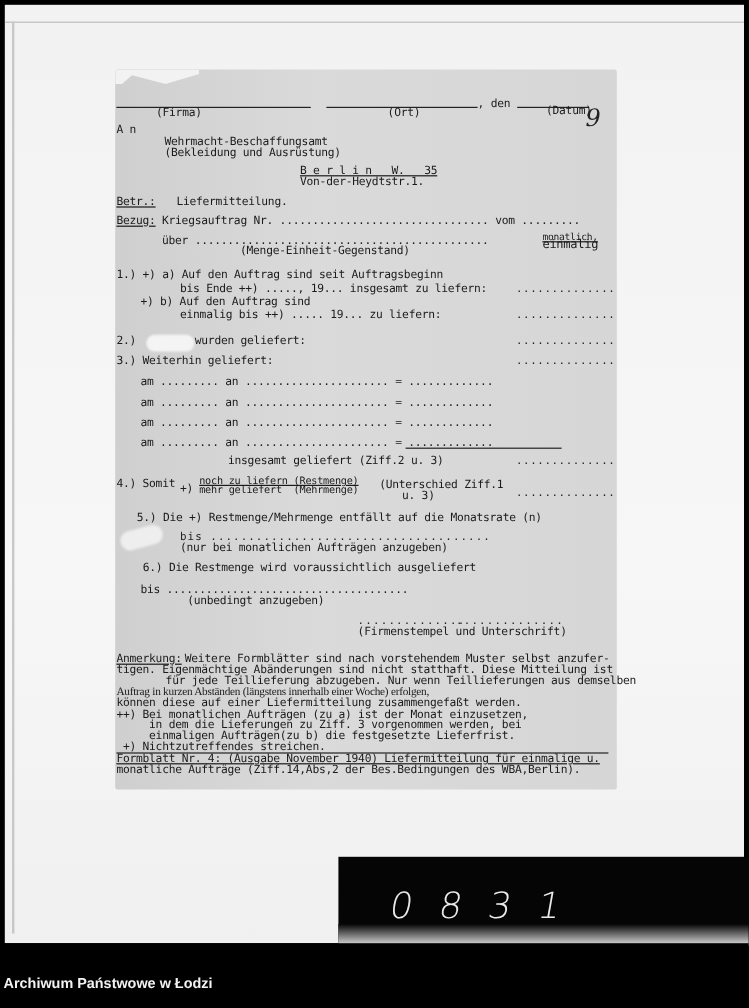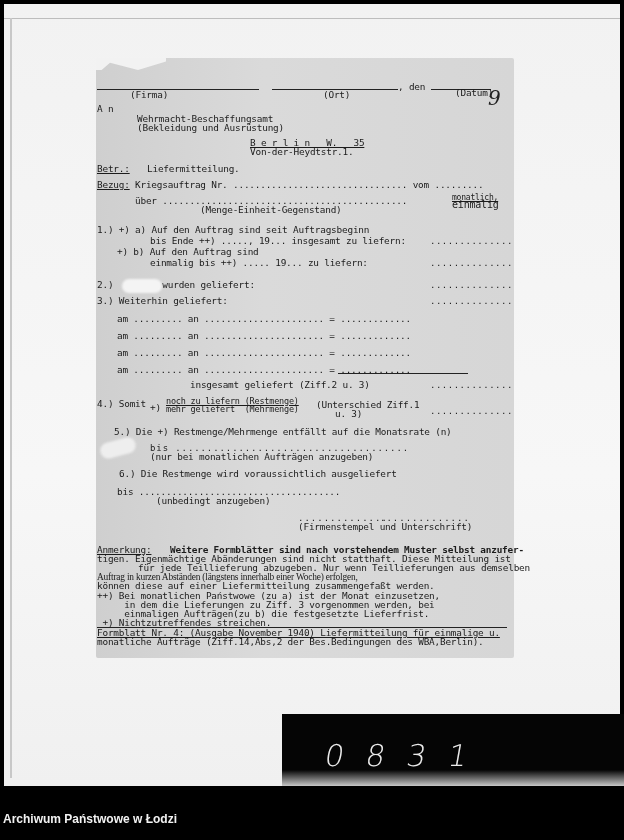--- a/index.html
+++ b/index.html
@@ -92,26 +92,26 @@
 
 <div class="t" style="left:99px;top:469px;margin-left:20px;">6.) Die Restmenge wird voraussichtlich ausgeliefert</div>
 <div class="t" style="left:117px;top:487px;">bis .....................................</div>
 <div class="t" style="left:156px;top:496px;">(unbedingt anzugeben)</div>
 
 <div class="dots" style="left:298px;top:513px;letter-spacing:1px;">..............</div>
 <div class="dots" style="left:380px;top:513px;letter-spacing:1px;">..............</div>
 <div class="t" style="left:298px;top:522px;">(Firmenstempel und Unterschrift)</div>
 
 <div class="t u" style="left:97px;top:545px;">Anmerkung:</div>
-<div class="t" style="left:170px;top:545px;font-weight:bold;">Weitere Formblätter sind nach vorstehendem Muster selbst anzufer-</div>
+<div class="t" style="left:154px;top:545px;">Weitere Formblätter sind nach vorstehendem Muster selbst anzufer-</div>
 <div class="t" style="left:97px;top:554px;">tigen. Eigenmächtige Abänderungen sind nicht statthaft. Diese Mitteilung ist</div>
 <div class="t" style="left:97px;top:563px;margin-left:41px;">für jede Teillieferung abzugeben. Nur wenn Teillieferungen aus demselben</div>
 <div class="t" style="left:97px;top:572px;font-family:Liberation Serif, serif;">Auftrag in kurzen Abständen (längstens innerhalb einer Woche) erfolgen,</div>
 <div class="t" style="left:97px;top:581px;">können diese auf einer Liefermitteilung zusammengefaßt werden.</div>
-<div class="t" style="left:97px;top:591px;">++) Bei monatlichen Państwowe (zu a) ist der Monat einzusetzen,</div>
+<div class="t" style="left:97px;top:591px;">++) Bei monatlichen Aufträgen (zu a) ist der Monat einzusetzen,</div>
 <div class="t" style="left:97px;top:600px;">     in dem die Lieferungen zu Ziff. 3 vorgenommen werden, bei</div>
 <div class="t" style="left:97px;top:609px;">     einmaligen Aufträgen(zu b) die festgesetzte Lieferfrist.</div>
 <div class="t" style="left:97px;top:618px;"> +) Nichtzutreffendes streichen.</div>
 <div class="line" style="left:97px;top:627px;width:410px;"></div>
 <div class="t u" style="left:97px;top:628px;">Formblatt Nr. 4: (Ausgabe November 1940) Liefermitteilung für einmalige u.</div>
 <div class="t" style="left:97px;top:637px;">monatliche Aufträge (Ziff.14,Abs,2 der Bes.Bedingungen des WBA,Berlin).</div>
 
 <div class="counter-box"></div>
 <div class="counter-num">0831</div>
 <div class="counter-fade"></div>

